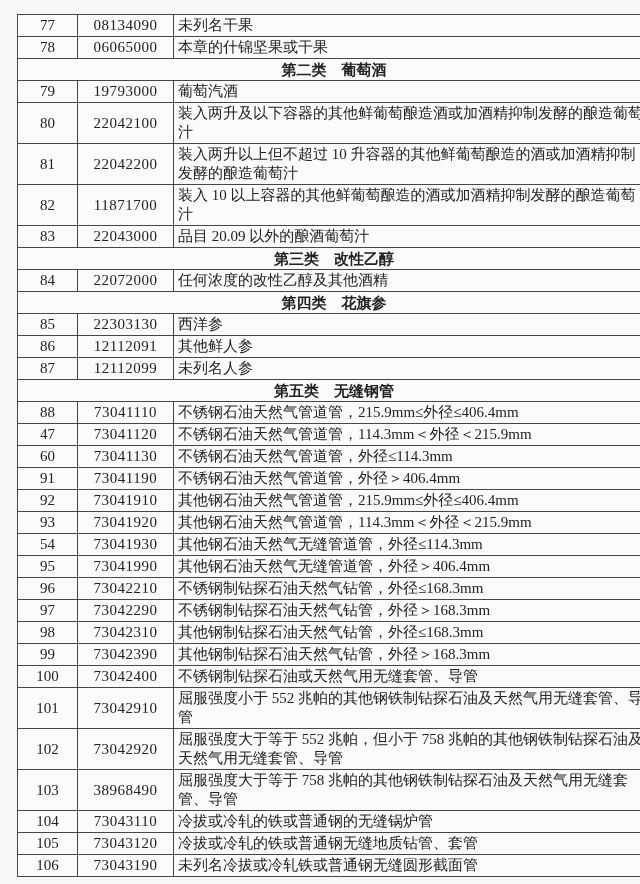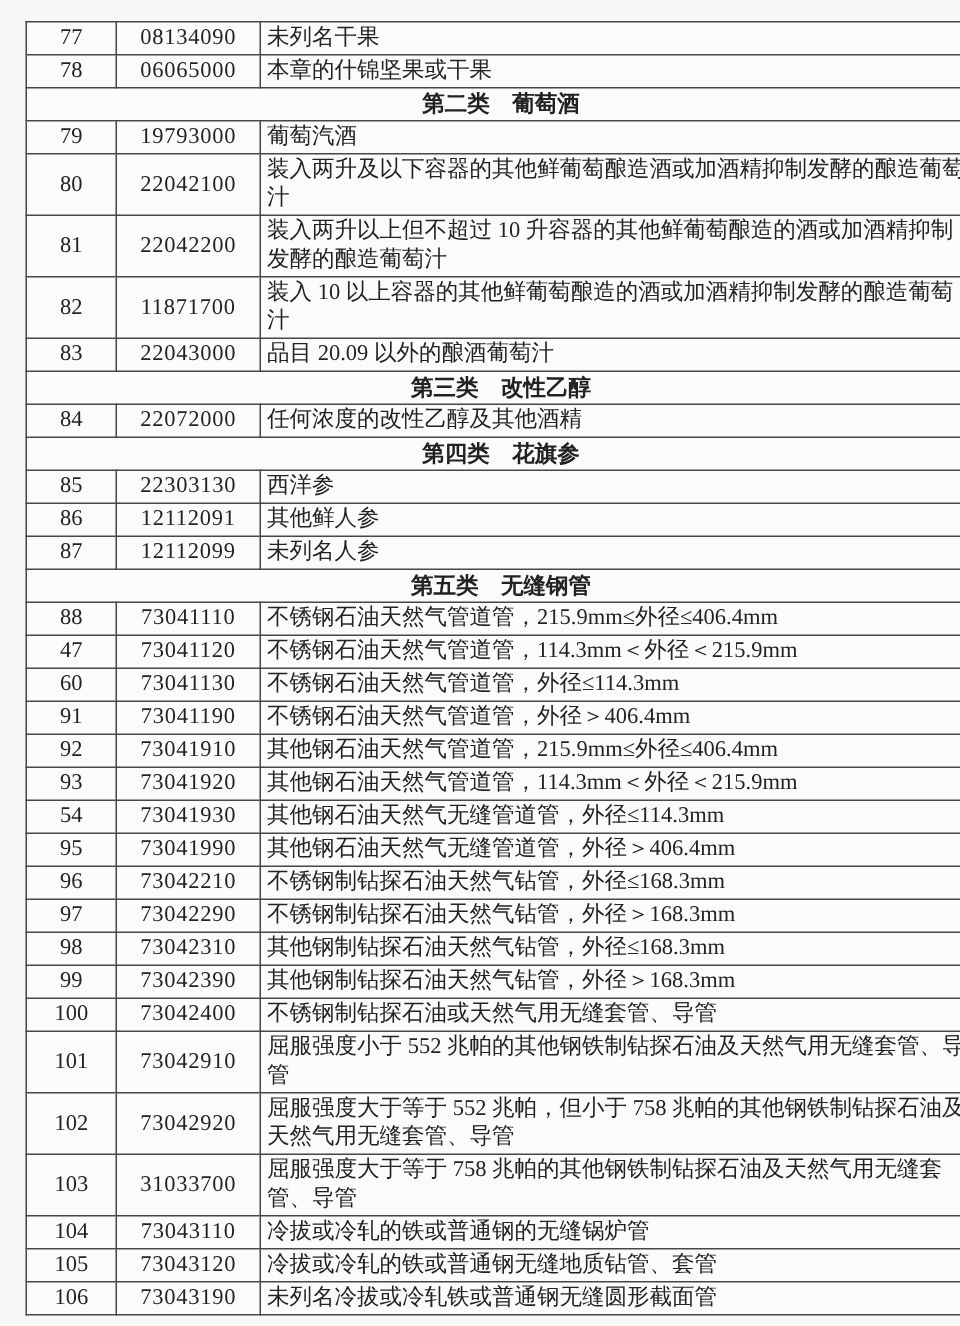--- a/index.html
+++ b/index.html
@@ -199,21 +199,21 @@
           <td class="cell-code">73042910</td>
           <td class="cell-desc">屈服强度小于 552 兆帕的其他钢铁制钻探石油及天然气用无缝套管、导管</td>
         </tr>
         <tr>
           <td class="cell-no">102</td>
           <td class="cell-code">73042920</td>
           <td class="cell-desc">屈服强度大于等于 552 兆帕，但小于 758 兆帕的其他钢铁制钻探石油及天然气用无缝套管、导管</td>
         </tr>
         <tr>
           <td class="cell-no">103</td>
-          <td class="cell-code">31033700</td>
+          <td class="cell-code">38968490</td>
           <td class="cell-desc">屈服强度大于等于 758 兆帕的其他钢铁制钻探石油及天然气用无缝套管、导管</td>
         </tr>
         <tr>
           <td class="cell-no">104</td>
           <td class="cell-code">73043110</td>
           <td class="cell-desc">冷拔或冷轧的铁或普通钢的无缝锅炉管</td>
         </tr>
         <tr>
           <td class="cell-no">105</td>
           <td class="cell-code">73043120</td>

